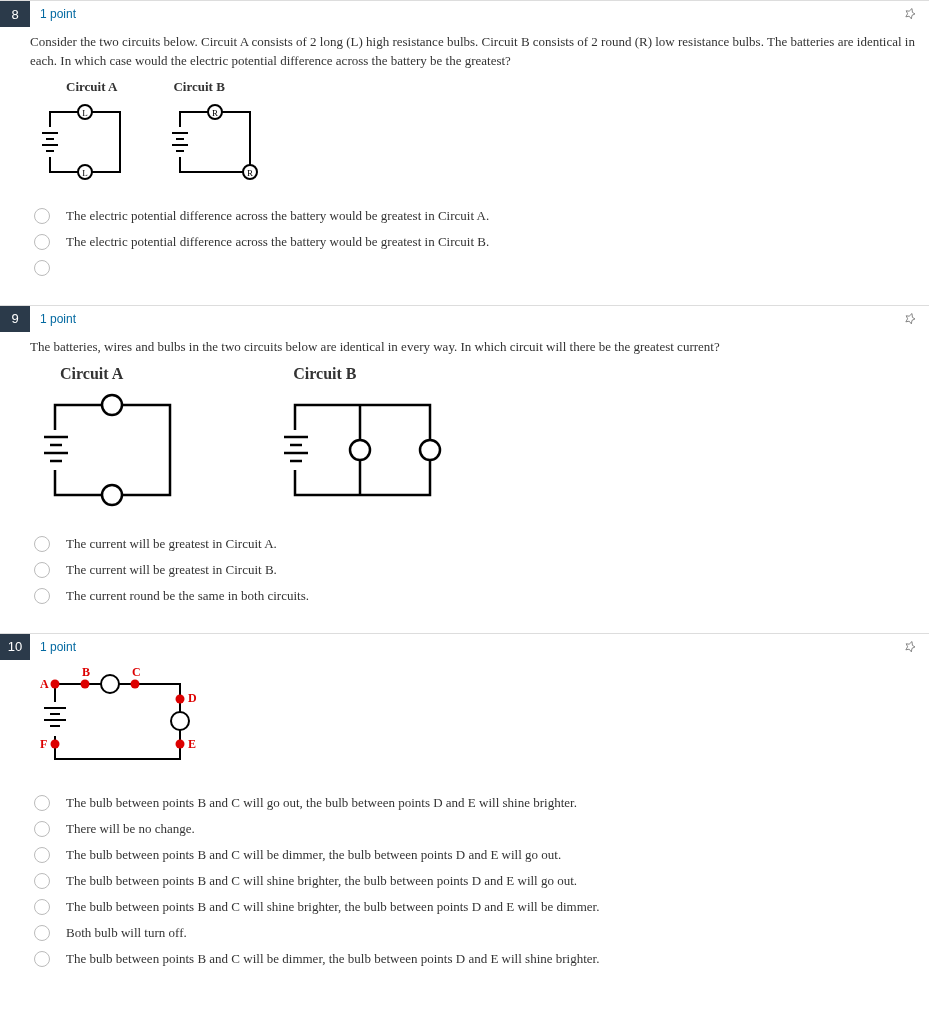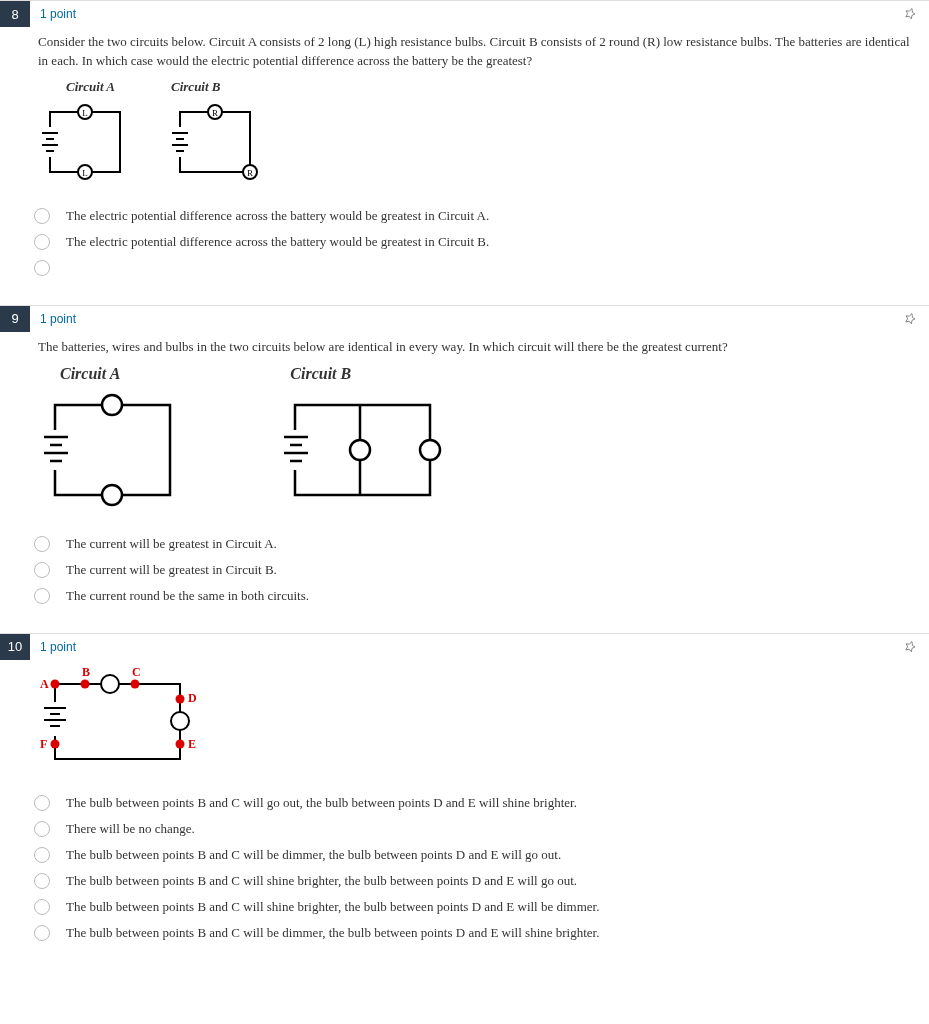--- a/index.html
+++ b/index.html
@@ -44,33 +44,31 @@
     right: 12px;
     top: 6px;
     color: #888;
     cursor: pointer;
   }
   .pin svg { width:14px; height:14px; stroke:#666; fill:none; stroke-width:1.2; }
   .qbody {
     padding: 6px 12px 4px 30px;
     line-height: 1.45;
     color: #333;
-    margin-left: 8px;
   }
   .diagram-row {
     padding: 4px 0 10px 30px;
   }
   .circuit-labels {
     display: flex;
     gap: 56px;
     padding-left: 36px;
     font-weight: bold;
     margin-bottom: 2px;
     font-size: 13px;
-    font-style: italic;
   }
   .circuit-labels.big { font-size: 16px; gap: 170px; padding-left: 30px; }
   .options {
     padding: 6px 0 0 34px;
   }
   .option {
     display: flex;
     align-items: flex-end;
     padding: 5px 0;
   }
@@ -270,16 +268,20 @@
     <div class="option">
         <span class="radio"></span>
         <span class="opt-text">The bulb between points B and C will shine brighter, the bulb between points D and E will go out.</span>
       </div>
     <div class="option">
         <span class="radio"></span>
         <span class="opt-text">The bulb between points B and C will shine brighter, the bulb between points D and E will be dimmer.</span>
       </div>
     <div class="option">
         <span class="radio"></span>
+        <span class="opt-text">Both bulb will turn off.</span>
+      </div>
+    <div class="option">
+        <span class="radio"></span>
         <span class="opt-text">The bulb between points B and C will be dimmer, the bulb between points D and E will shine brighter.</span>
       </div>
   </div>
 </div>
 
 </body></html>

